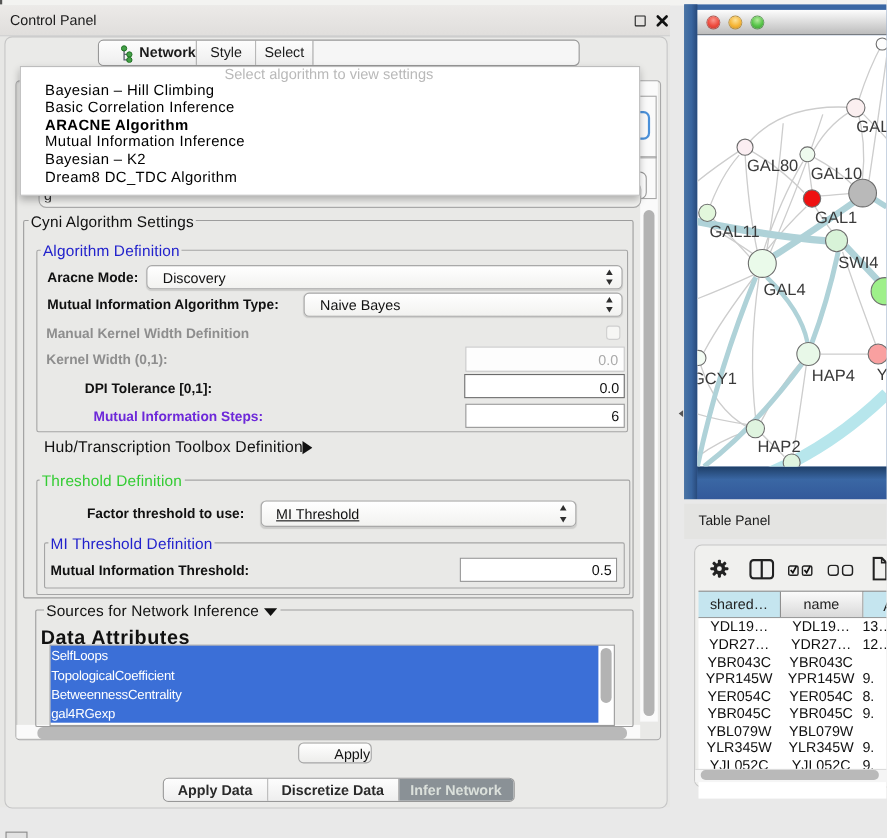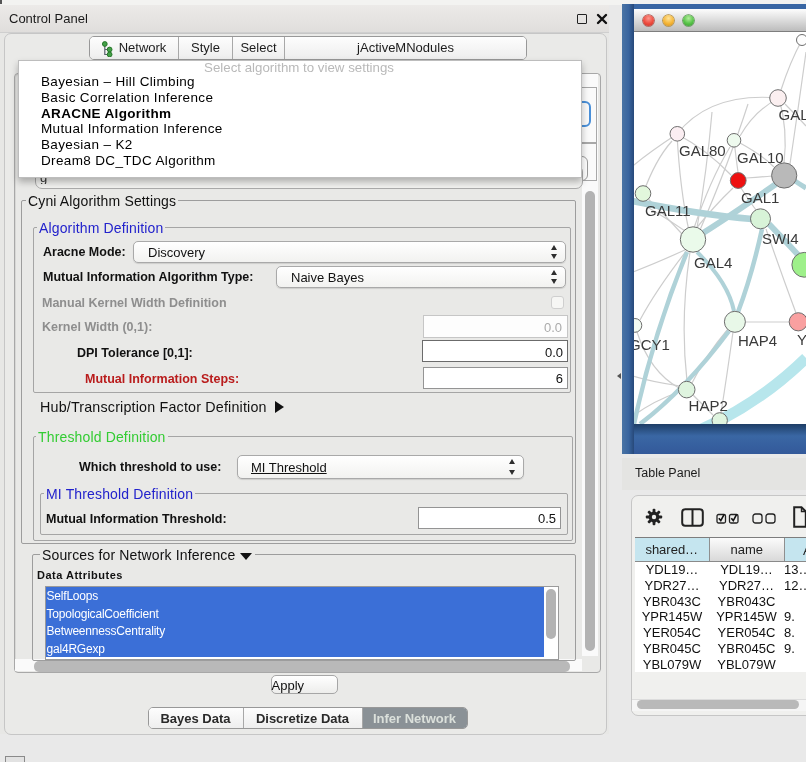--- a/index.html
+++ b/index.html
@@ -20,30 +20,29 @@
 <div class="abs" style="left:9px;top:11px;font-size:13px;color:#1a1a1a;">Control Panel</div>
 
 <div class="abs" style="left:577px;top:14px;width:8px;height:8px;border:1.6px solid #222;border-radius:1px;"></div>
 <svg class="abs" style="left:595px;top:12px;" width="14" height="14">
   <path d="M3 3 L11 11 M11 3 L3 11" stroke="#111" stroke-width="2.4" stroke-linecap="round"></path>
 </svg>
 
 <div class="abs" style="left:4px;top:33px;width:601px;height:700px;background:#eaeae8;border:1px solid #c6c6c6;border-radius:7px;"></div>
 
 <div class="abs" style="left:89px;top:36px;width:436px;height:21.5px;display:flex;border:1px solid #989898;border-radius:5px;overflow:hidden;background:#f6f6f6;font-size:13px;color:#1c1c1c;">
-  <div style="width:88px;border-right:1px solid #a8a8a8;display:flex;align-items:center;justify-content:center;background:linear-gradient(#fdfdfd,#eee);">
+  <div style="width:88px;border-right:1px solid #a8a8a8;display:flex;align-items:center;justify-content:flex-end;background:linear-gradient(#fdfdfd,#eee);font-weight:bold;">
     <svg width="12" height="16" viewBox="0 0 12 16" style="margin-right:5px;margin-top:2px;">
       <path d="M2.8 4 L2.8 13.5 L6 13.5 M2.8 8.5 L6 8.5" stroke="#5a616e" stroke-width="1.2" fill="none"></path>
       <circle cx="2.8" cy="3" r="2.4" fill="#43a047" stroke="#1f7023" stroke-width="0.9"></circle>
       <circle cx="7.6" cy="8.5" r="2.4" fill="#43a047" stroke="#1f7023" stroke-width="0.9"></circle>
       <circle cx="7.6" cy="13.5" r="2.4" fill="#43a047" stroke="#1f7023" stroke-width="0.9"></circle>
     </svg>Network</div>
   <div style="width:53px;border-right:1px solid #a8a8a8;display:flex;align-items:center;justify-content:center;background:linear-gradient(#fdfdfd,#eee);">Style</div>
   <div style="width:51px;border-right:1px solid #a8a8a8;display:flex;align-items:center;justify-content:center;background:linear-gradient(#fdfdfd,#eee);">Select</div>
-  <div style="flex:1;display:flex;align-items:center;justify-content:center;background:linear-gradient(#fdfdfd,#eee);">jActiveMNodules</div>
 </div>
 
 <div class="abs" style="left:14px;top:73px;width:585px;height:598px;background:#e9e9e7;border:1px solid #a8a8a8;border-radius:4px;box-shadow:inset 1px 1px 0 #d8d8d6;"></div>
 
 <div class="abs" style="left:582px;top:74px;width:16px;height:582px;background:#fafafa;"></div>
 <div class="abs" style="left:584.5px;top:191px;width:10px;height:460px;background:#b3b3b3;border-radius:5px;"></div>
 
 <div class="abs" style="left:15px;top:659px;width:567px;height:12px;background:#fafafa;"></div>
 <div class="abs" style="left:34px;top:661px;width:536px;height:10.5px;background:#b9b9b9;border-radius:5px;"></div>
 
@@ -73,60 +72,60 @@
 <div class="abs" style="left:551px;top:296px;width:11px;height:11px;border:1px solid #cfcfcf;border-radius:3px;background:#f6f6f4;"></div>
 
 <div class="abs b" style="left:42px;top:320px;font-size:12.5px;color:#8e8e8e;text-align:right;">Kernel Width (0,1):</div>
 <div class="abs" style="left:423px;top:315px;width:143px;height:21px;background:#fdfdfd;border:1px solid #c6c6c6;"></div>
 <div class="abs" style="left:423px;top:320px;width:139px;text-align:right;font-size:13px;color:#ababab;">0.0</div>
 
 <div class="abs b" style="left:42px;top:346px;font-size:12.5px;color:#111;padding-left:35px;">DPI Tolerance [0,1]:</div>
 <div class="abs" style="left:422px;top:340px;width:144px;height:20px;background:#fff;border:1.5px solid #6b6b6b;"></div>
 <div class="abs" style="left:422px;top:345px;width:141px;text-align:right;font-size:13px;color:#111;">0.0</div>
 
-<div class="abs b" style="left:42px;top:372px;font-size:12.5px;color:#b91c1c;padding-left:43px;">Mutual Information Steps:</div>
+<div class="abs b" style="left:42px;top:372px;font-size:12.5px;color:#6d28d9;padding-left:43px;">Mutual Information Steps:</div>
 <div class="abs" style="left:423px;top:367px;width:143px;height:20px;background:#fff;border:1px solid #949494;"></div>
 <div class="abs" style="left:423px;top:371px;width:140px;text-align:right;font-size:13px;color:#111;">6</div>
 
-<div class="abs" style="left:40px;top:399px;font-size:14.3px;letter-spacing:0.18px;color:#111;">Hub/Transcription Factor Definition</div>
+<div class="abs" style="left:40px;top:399px;font-size:14.3px;letter-spacing:0.18px;color:#111;">Hub/Transcription Toolbox Definition</div>
 <svg class="abs" style="left:273px;top:400px;" width="11" height="14">
     <path d="M2 1 L11 7 L2 13 Z" fill="#111"></path>
   </svg>
 
 <div class="abs" style="left:33px;top:436px;width:538px;height:103px;border:1px solid #a5a5a5;border-radius:2px;"></div>
 <div class="abs" style="left:36px;top:429px;background:#e9e9e7;padding:0 2px;font-size:14px;letter-spacing:0.15px;color:#33cc33;">Threshold Definition</div>
 
-<div class="abs b" style="left:79px;top:460px;font-size:12.5px;color:#111;">Which threshold to use:</div>
+<div class="abs b" style="left:79px;top:460px;font-size:12.5px;color:#111;">Factor threshold to use:</div>
 <div class="abs combo" style="left:237px;top:455px;width:285px;height:22px;"></div>
 <div class="abs" style="left:251px;top:460px;font-size:13px;color:#111;text-decoration:underline;">MI Threshold</div>
 
 <div class="abs" style="left:40px;top:492.5px;width:526px;height:40px;border:1px solid #a5a5a5;border-radius:2px;"></div>
 <div class="abs" style="left:44px;top:485.5px;background:#e9e9e7;padding:0 2px;font-size:14px;letter-spacing:0.15px;color:#2222cc;">MI Threshold Definition</div>
 
 <div class="abs b" style="left:46px;top:512px;font-size:12.5px;color:#111;">Mutual Information Threshold:</div>
 <div class="abs" style="left:418px;top:506.5px;width:141px;height:20.5px;background:#fff;border:1px solid #949494;"></div>
 <div class="abs" style="left:418px;top:511px;width:138px;text-align:right;font-size:13px;color:#111;">0.5</div>
 
 <div class="abs" style="left:32px;top:553.5px;width:541.5px;height:105px;border:1px solid #9d9d9d;border-radius:2px;"></div>
 <div class="abs" style="left:40px;top:546.5px;background:#e9e9e7;padding:0 2px;font-size:14px;letter-spacing:0.15px;color:#111;">Sources for Network Inference
   <svg width="14" height="10" style="vertical-align:-1px;">
       <path d="M1 2 L13 2 L7 9 Z" fill="#111"></path>
     </svg>
 </div>
-<div class="abs b" style="left:37px;top:568.5px;font-size:11px;letter-spacing:0.5px;color:#111;">Data Attributes</div>
+<div class="abs b" style="left:37px;top:568.5px;font-size:18px;letter-spacing:0.5px;color:#111;">Data Attributes</div>
 
 <div class="abs" style="left:45px;top:586px;width:512px;height:72px;background:#fff;border:1px solid #9a9a9a;"></div>
 <div class="abs" style="left:46px;top:587px;width:497.5px;height:69.5px;background:#3b6fd7;"></div>
 <div class="abs" style="left:46.5px;top:588px;font-size:12px;letter-spacing:-0.2px;color:#fff;line-height:17.6px;">SelfLoops<br>TopologicalCoefficient<br>BetweennessCentrality<br>gal4RGexp</div>
 <div class="abs" style="left:545.5px;top:589px;width:10px;height:50px;background:#b3b3b3;border-radius:5px;"></div>
 
-<div class="abs" style="left:270.5px;top:675px;width:65px;height:17px;background:linear-gradient(#fff,#ededeb);border:1px solid #a6a6a6;border-radius:5px;text-align:left;font-size:13px;color:#111;line-height:19px;">Apply</div>
+<div class="abs" style="left:270.5px;top:675px;width:65px;height:17px;background:linear-gradient(#fff,#ededeb);border:1px solid #a6a6a6;border-radius:5px;text-align:right;font-size:13px;color:#111;line-height:19px;">Apply</div>
 
 <div class="abs" style="left:147.5px;top:707px;width:318px;height:20px;display:flex;border:1px solid #989898;border-radius:5px;overflow:hidden;background:#f6f6f6;font-size:13px;font-weight:bold;color:#2a2a2a;">
-  <div style="width:94px;border-right:1px solid #a8a8a8;display:flex;align-items:center;justify-content:center;background:linear-gradient(#fdfdfd,#eee);">Bayes Data</div>
+  <div style="width:94px;border-right:1px solid #a8a8a8;display:flex;align-items:center;justify-content:center;background:linear-gradient(#fdfdfd,#eee);">Apply Data</div>
   <div style="width:118px;border-right:1px solid #a8a8a8;display:flex;align-items:center;justify-content:center;background:linear-gradient(#fdfdfd,#eee);">Discretize Data</div>
   <div style="flex:1;display:flex;align-items:center;justify-content:center;background:#8a9196;color:#dbe0db;">Infer Network</div>
 </div>
 
 <div class="abs" style="left:5px;top:756px;width:18px;height:12px;border:1.5px solid #8a8a8a;background:#e2e2e2;"></div>
 
 <div class="abs" style="left:617px;top:373px;width:0;height:0;border-top:3px solid transparent;border-bottom:3px solid transparent;border-right:4px solid #555;"></div>
 
 <div class="abs" style="left:622px;top:4px;width:184px;height:450px;background:#3a67a4;"></div>
 <div class="abs" style="left:622px;top:4px;width:12px;height:450px;background:linear-gradient(90deg,#4a74a4,#39659f 55%,#27497a);"></div>
@@ -261,21 +260,21 @@
   <path d="M8.5 1.2 L8.5 5.5 L12.8 5.5" fill="none" stroke="#222" stroke-width="1.4"></path>
 </svg>
 
 <div class="abs" style="left:635px;top:537px;width:171px;height:25px;display:flex;font-size:13px;color:#222;border-top:1.5px solid #7d7d7d;border-bottom:1px solid #8a8a8a;box-sizing:border-box;">
   <div style="width:73.5px;background:#c5e5ef;border-right:1px solid #8f8f8f;display:flex;align-items:center;justify-content:center;">shared…</div>
   <div style="width:74.5px;background:linear-gradient(#fbfbfb,#d9d9d9);border-right:1px solid #8f8f8f;display:flex;align-items:center;justify-content:center;">name</div>
   <div style="flex:1;background:#c5e5ef;position:relative;overflow:hidden;">
       <span style="position:absolute;left:18px;top:5px;">A</span>
     </div>
 </div>
-<div class="abs" style="left:635px;top:562px;width:171px;height:110px;background:#fff;overflow:hidden;">
+<div class="abs" style="left:635px;top:562px;width:171px;height:164px;background:#fff;overflow:hidden;">
   <table style="border-collapse:collapse;font-size:13px;color:#111;width:245px;table-layout:fixed;line-height:15.75px;">
     <tbody>
         <tr>
           <td style="width:74px;text-align:center;">YDL19…</td>
           <td style="width:75px;text-align:center;">YDL19…</td>
           <td style="width:96px;">13…</td>
         </tr>
     <tr>
           <td style="text-align:center;">YDR27…</td>
           <td style="text-align:center;">YDR27…</td>

